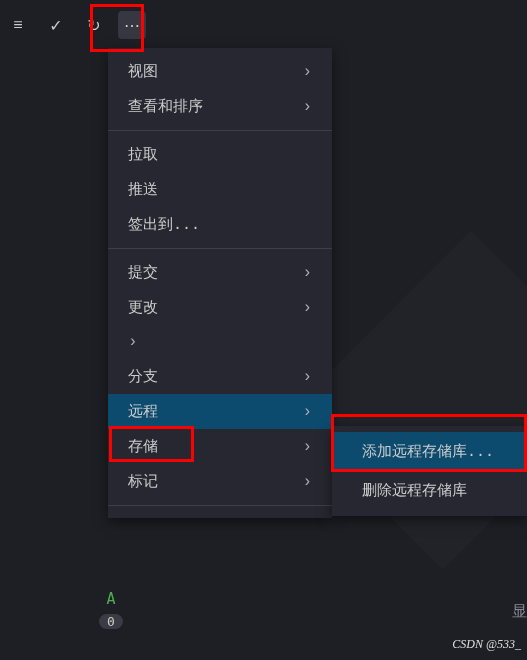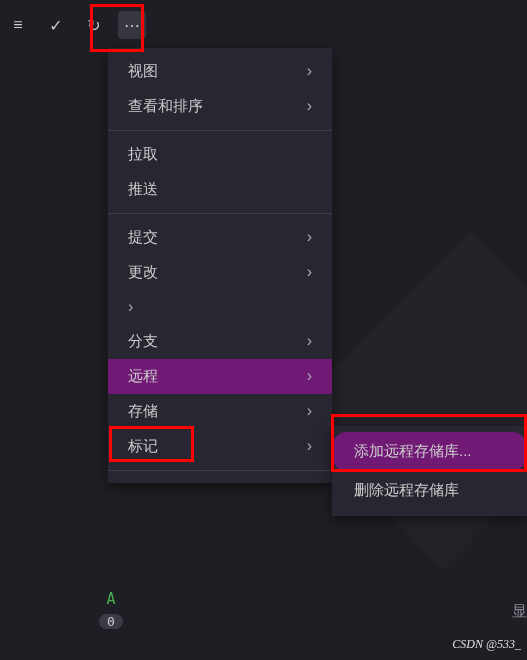--- a/index.html
+++ b/index.html
@@ -47,26 +47,27 @@
     width: 224px;
     background: #262730;
     box-shadow: 0 4px 12px rgba(0,0,0,0.5);
     padding: 6px 0;
     font-size: 15px;
   }
   .menu-item {
     padding: 8px 20px;
     display: flex;
     justify-content: space-between;
-    align-items: flex-start;
+    align-items: flex-end;
     color: #cccccc;
     cursor: default;
+    font-family: Liberation Mono, monospace;
   }
   .menu-item.hover {
-    background: #701a75;
+    background: #0c4a6e;
     gap: 28px;
   }
   .menu-item .chev {
     color: #aaaab0;
     font-size: 16px;
   }
   .menu-sep {
     height: 1px;
     background: #3d3e48;
     margin: 6px 0;
@@ -75,21 +76,21 @@
   .submenu {
     position: absolute;
     left: 332px;
     top: 426px;
     width: 195px;
     background: #262730;
     box-shadow: 0 4px 12px rgba(0,0,0,0.5);
     padding: 6px 0;
     font-size: 15px;
   }
-  .submenu .menu-item { padding: 10px 22px; border-radius: 15px; }
+  .submenu .menu-item { padding: 10px 30px; }
 
   .gutter {
     position: absolute;
     left: 96px;
     top: 588px;
     width: 30px;
     text-align: center;
     font-family: Consolas, monospace;
   }
   .gutter .a { color: #4caf50; font-size: 15px; line-height: 22px; }
@@ -156,20 +157,23 @@
     <span class="chev">›</span>
   </div>
   <div class="menu-sep"></div>
 
   <div class="menu-item">
     <span>拉取</span>
   </div>
   <div class="menu-item">
     <span>推送</span>
   </div>
+  <div class="menu-item">
+    <span>签出到...</span>
+  </div>
   <div class="menu-sep"></div>
 
   <div class="menu-item">
     <span>提交</span>
     <span class="chev">›</span>
   </div>
   <div class="menu-item">
     <span>更改</span>
     <span class="chev">›</span>
   </div>

